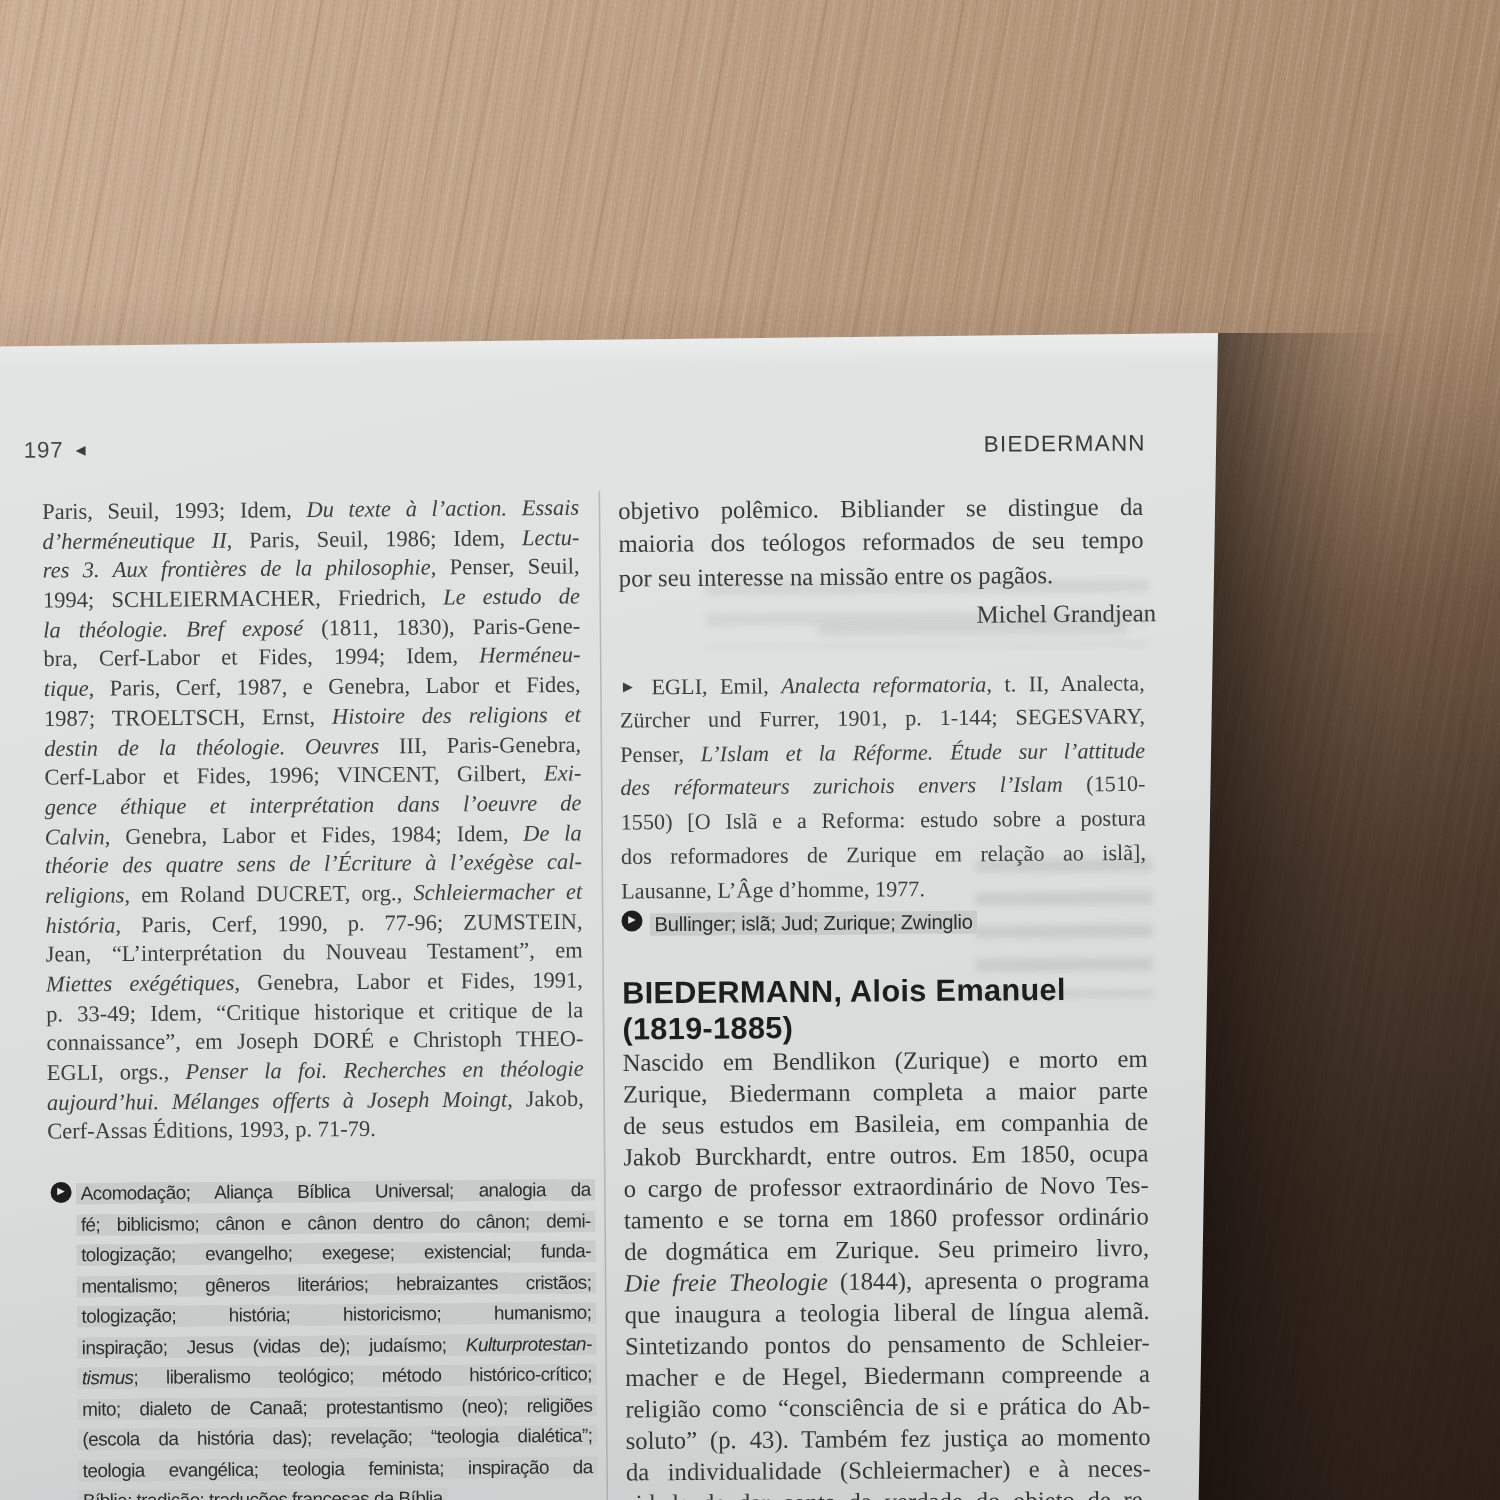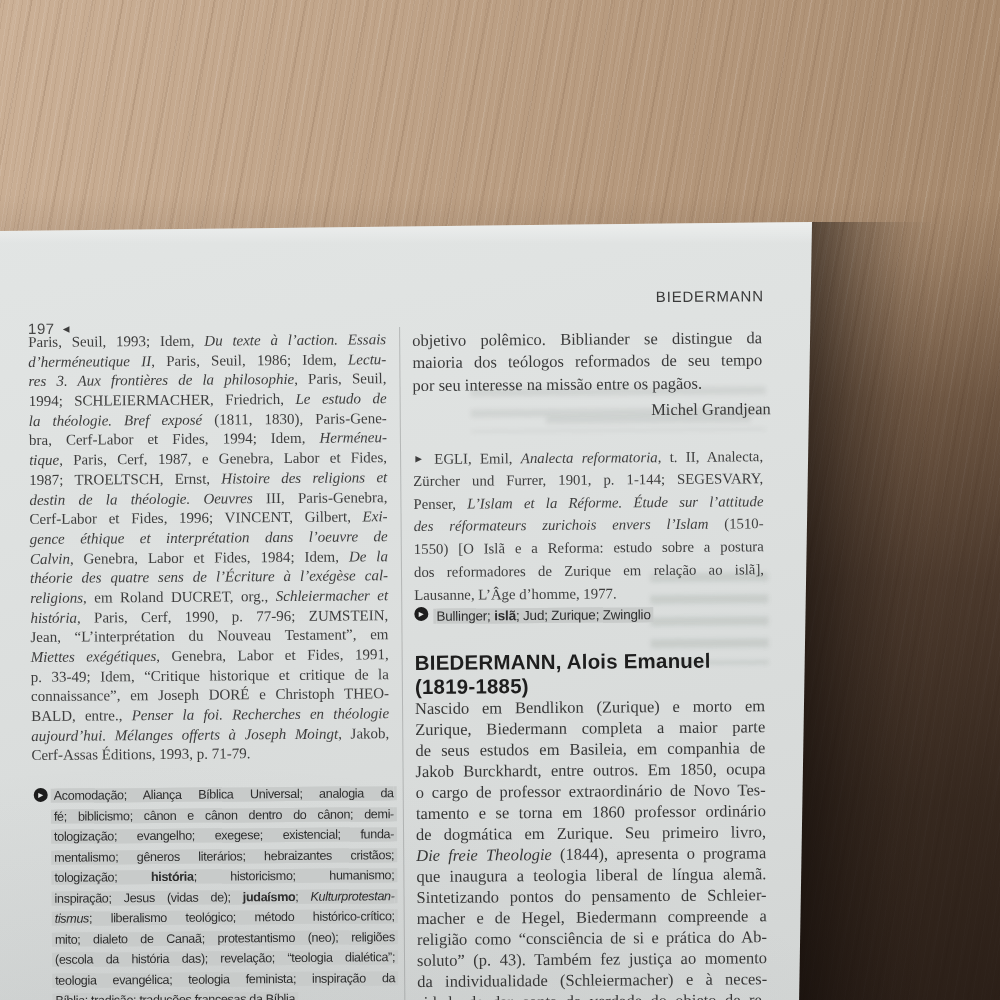--- a/index.html
+++ b/index.html
@@ -40,34 +40,34 @@
   .content{position:absolute;inset:0;transform:rotate(-0.45deg);transform-origin:30px 320px;}
 
   
   .art{position:absolute;filter:blur(2px);opacity:.8;border-radius:2px;
     background:repeating-linear-gradient(180deg, rgba(125,135,128,0.18) 0 8px, rgba(0,0,0,0) 8px 21px);}
   .art1{left:470px;top:392px;width:295px;height:44px;}
   .art2{left:648px;top:578px;width:118px;height:92px;background:repeating-linear-gradient(180deg, rgba(120,130,122,0.22) 0 9px, rgba(0,0,0,0) 9px 22px);}
   .art3{left:545px;top:420px;width:205px;height:16px;}
 
   
-  .runhead-left{position:absolute;left:28px;top:292px;font-family:"Liberation Sans",sans-serif;
-    font-size:15px;color:#474747;letter-spacing:0.5px;margin-top:28px;}
+  .runhead-left{position:absolute;left:16px;top:292px;font-family:"Liberation Sans",sans-serif;
+    font-size:15px;color:#474747;letter-spacing:0.5px;}
   .runhead-left .tri{font-size:11px;color:#3c3c3c;margin-left:6px;vertical-align:1px;}
   .runhead-right{position:absolute;left:412px;width:352px;top:293px;text-align:right;
     font-family:"Liberation Sans",sans-serif;font-size:15px;color:#3a3a3a;letter-spacing:0.8px;}
 
   .col-divider{position:absolute;left:399px;top:330px;width:1px;height:675px;background:rgba(130,134,132,0.45);}
 
   
   .ln{position:relative;}
   .just .ln{text-align:justify;text-align-last:justify;}
   .just .ln.end{text-align-last:left;}
   .it{font-style:italic;}
-  .bd{font-weight:bold;}
+  .bd{font-weight:normal;}
   .mk{font-size:11px;vertical-align:1.5px;letter-spacing:2px;}
 
   .serif{font-family:"Liberation Serif",serif;}
   .sans{font-family:"Liberation Sans",sans-serif;}
 
   
   .lcol-bib{position:absolute;left:28px;top:333px;width:358px;font-size:15px;color:#3e3e3e;}
   .lcol-bib .ln{height:19.7px;line-height:19.7px;}
 
   
@@ -119,38 +119,38 @@
     <div class="runhead-left">
       <span>197</span><span class="tri">◄</span>
     </div>
     <div class="runhead-right">BIEDERMANN</div>
 
     <div class="col-divider"></div>
 
     <div class="lcol-bib serif just">
         <div class="ln"><span class="ls"><span>Paris, Seuil, 1993; Idem, </span><span class="it">Du texte à l’action. Essais</span></span></div>
         <div class="ln"><span class="ls"><span class="it">d’herméneutique II</span><span>, Paris, Seuil, 1986; Idem, </span><span class="it">Lectu-</span></span></div>
-        <div class="ln"><span class="ls"><span class="it">res 3. Aux frontières de la philosophie</span><span>, Paris, Seuil,</span></span></div>
+        <div class="ln"><span class="ls"><span class="it">res 3. Aux frontières de la philosophie</span><span>, Penser, Seuil,</span></span></div>
         <div class="ln"><span class="ls"><span>1994; SCHLEIERMACHER, Friedrich, </span><span class="it">Le estudo de</span></span></div>
         <div class="ln"><span class="ls"><span class="it">la théologie. Bref exposé</span><span> (1811, 1830), Paris-Gene-</span></span></div>
         <div class="ln"><span class="ls"><span>bra, Cerf-Labor et Fides, 1994; Idem, </span><span class="it">Herméneu-</span></span></div>
         <div class="ln"><span class="ls"><span class="it">tique</span><span>, Paris, Cerf, 1987, e Genebra, Labor et Fides,</span></span></div>
         <div class="ln"><span class="ls"><span>1987; TROELTSCH, Ernst, </span><span class="it">Histoire des religions et</span></span></div>
         <div class="ln"><span class="ls"><span class="it">destin de la théologie. Oeuvres</span><span> III, Paris-Genebra,</span></span></div>
         <div class="ln"><span class="ls"><span>Cerf-Labor et Fides, 1996; VINCENT, Gilbert, </span><span class="it">Exi-</span></span></div>
         <div class="ln"><span class="ls"><span class="it">gence éthique et interprétation dans l’oeuvre de</span></span></div>
         <div class="ln"><span class="ls"><span class="it">Calvin</span><span>, Genebra, Labor et Fides, 1984; Idem, </span><span class="it">De la</span></span></div>
         <div class="ln"><span class="ls"><span class="it">théorie des quatre sens de l’Écriture à l’exégèse cal-</span></span></div>
         <div class="ln"><span class="ls"><span class="it">religions</span><span>, em Roland DUCRET, org., </span><span class="it">Schleiermacher et</span></span></div>
         <div class="ln"><span class="ls"><span class="it">história</span><span>, Paris, Cerf, 1990, p. 77-96; ZUMSTEIN,</span></span></div>
         <div class="ln"><span class="ls"><span>Jean, “L’interprétation du Nouveau Testament”, em</span></span></div>
         <div class="ln"><span class="ls"><span class="it">Miettes exégétiques</span><span>, Genebra, Labor et Fides, 1991,</span></span></div>
         <div class="ln"><span class="ls"><span>p. 33-49; Idem, “Critique historique et critique de la</span></span></div>
         <div class="ln"><span class="ls"><span>connaissance”, em Joseph DORÉ e Christoph THEO-</span></span></div>
-        <div class="ln"><span class="ls"><span>BALD, entre., </span><span class="it">Penser la foi. Recherches en théologie</span></span></div>
+        <div class="ln"><span class="ls"><span>EGLI, orgs., </span><span class="it">Penser la foi. Recherches en théologie</span></span></div>
         <div class="ln"><span class="ls"><span class="it">aujourd’hui. Mélanges offerts à Joseph Moingt</span><span>, Jakob,</span></span></div>
         <div class="ln end"><span class="ls"><span>Cerf-Assas Éditions, 1993, p. 71-79.</span></span></div>
       </div>
 
     <span class="bullet bullet-left">▸</span>
     <div class="lcol-idx sans">
         <div class="ln hl"><span class="ls"><span>Acomodação; Aliança Bíblica Universal; analogia da</span></span></div>
         <div class="ln hl"><span class="ls"><span>fé; biblicismo; cânon e cânon dentro do cânon; demi-</span></span></div>
         <div class="ln hl"><span class="ls"><span>tologização; evangelho; exegese; existencial; funda-</span></span></div>
         <div class="ln hl"><span class="ls"><span>mentalismo; gêneros literários; hebraizantes cristãos;</span></span></div>

